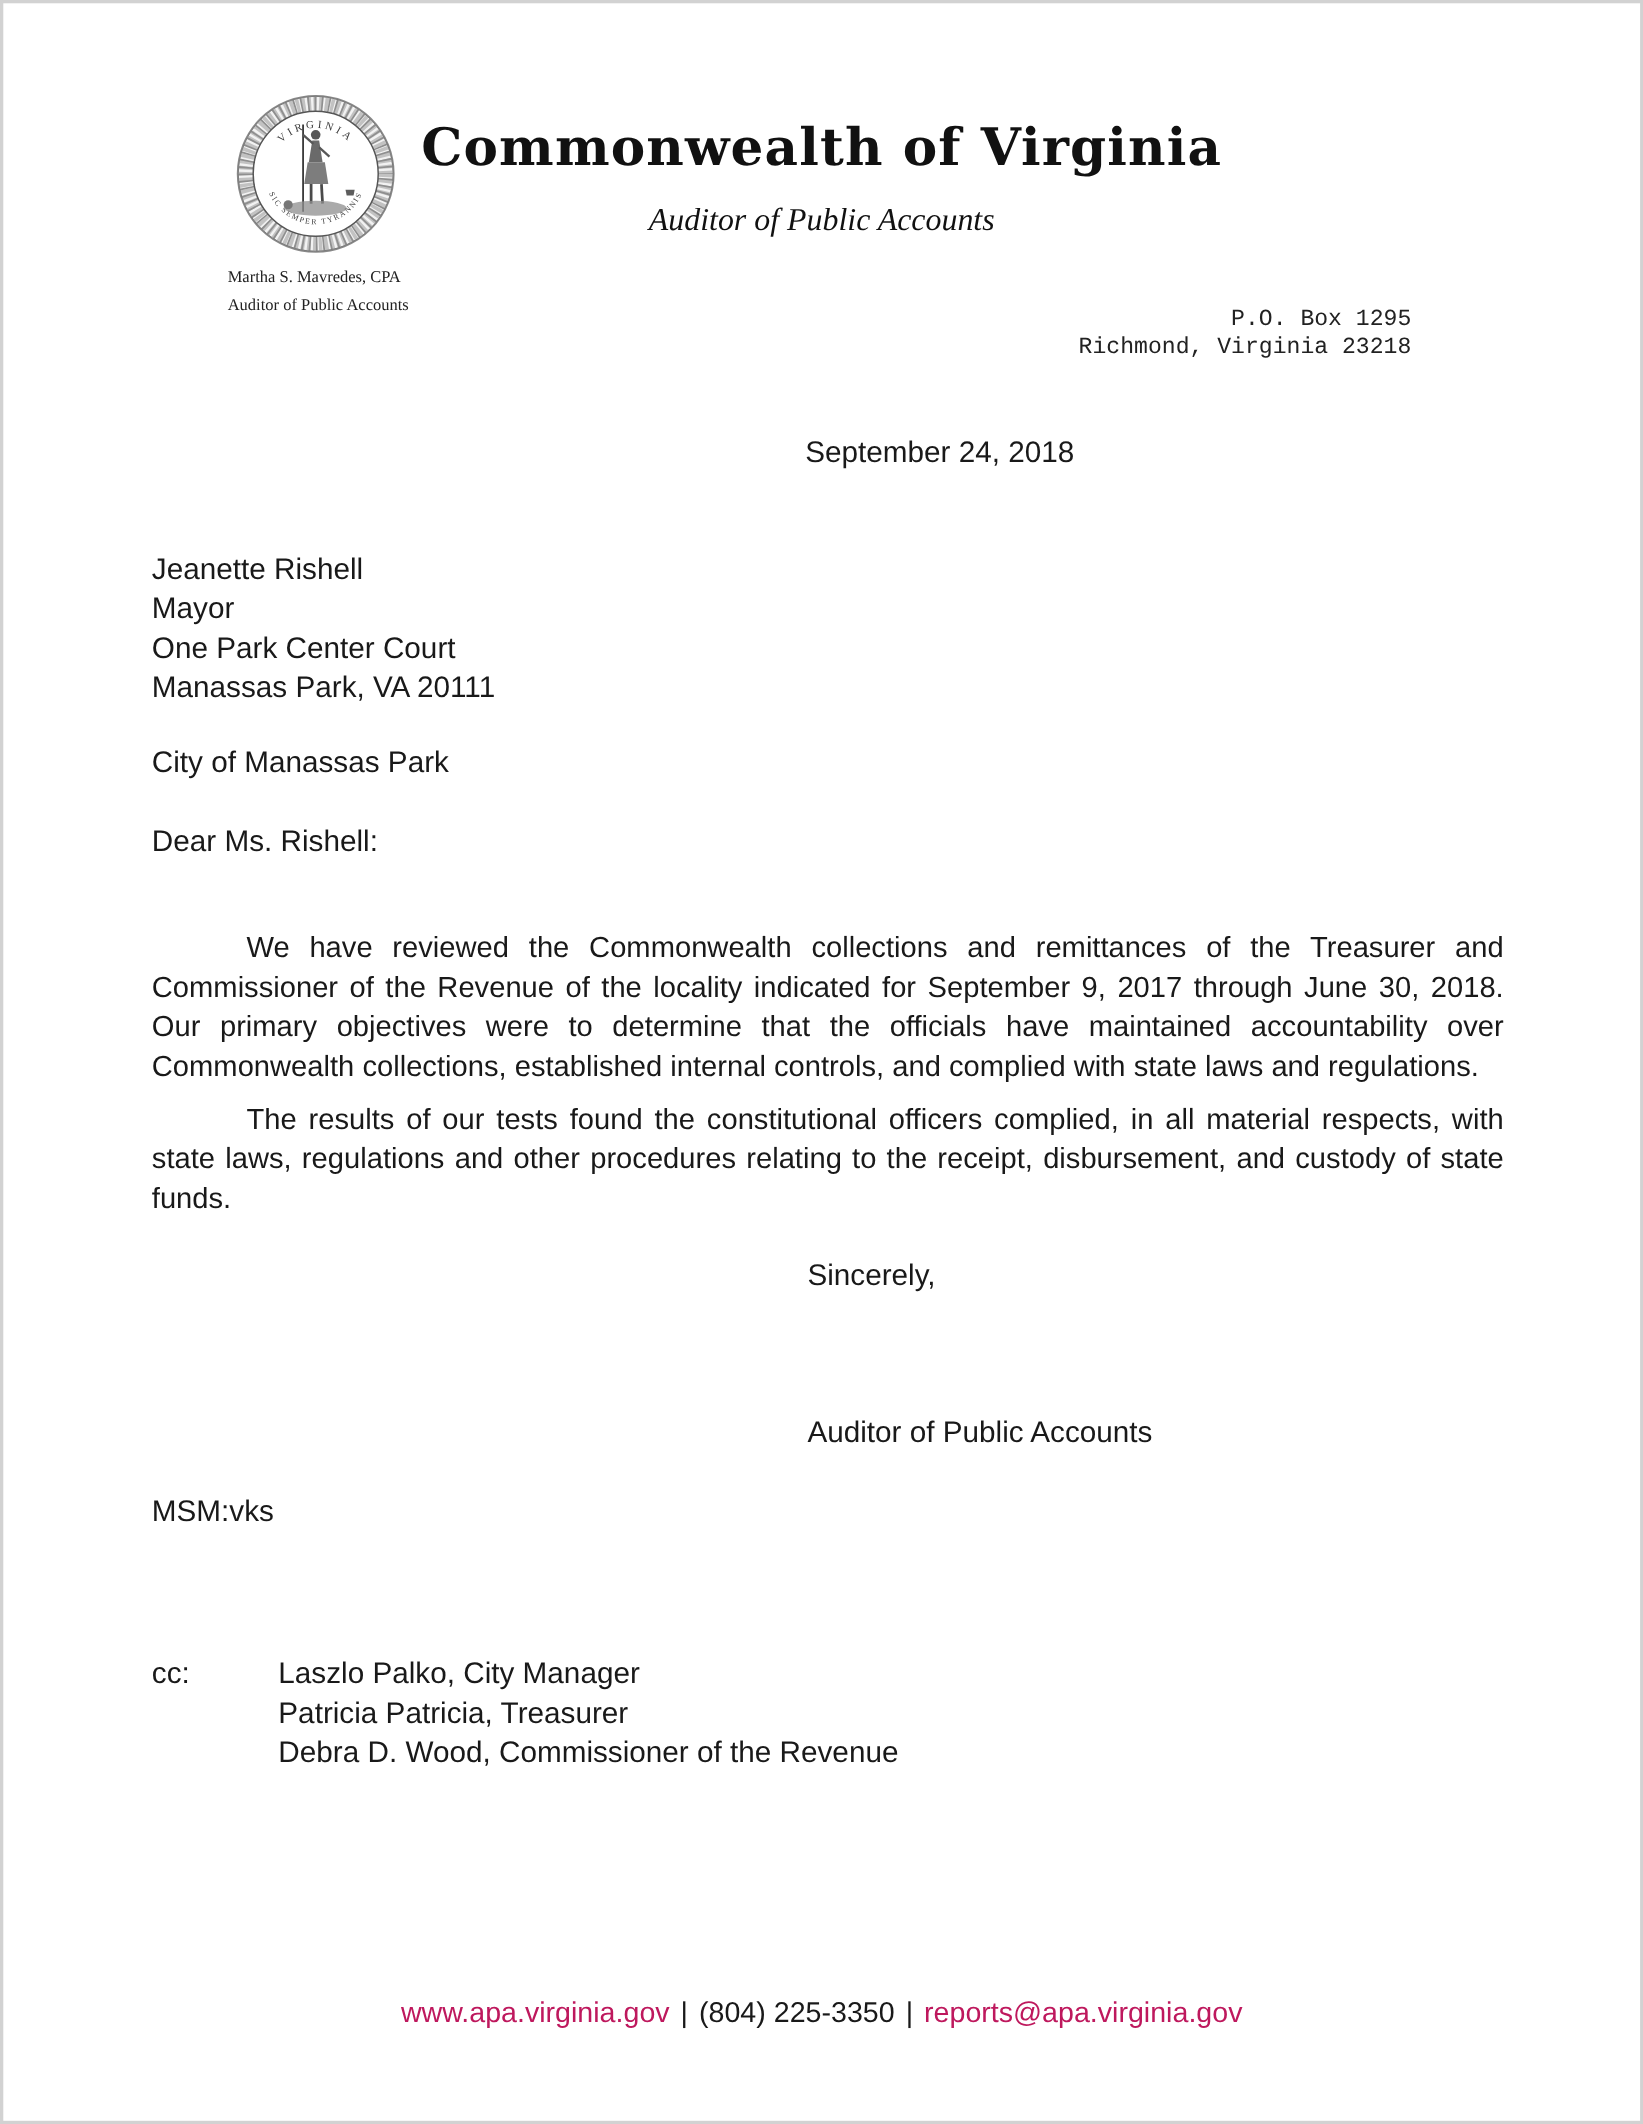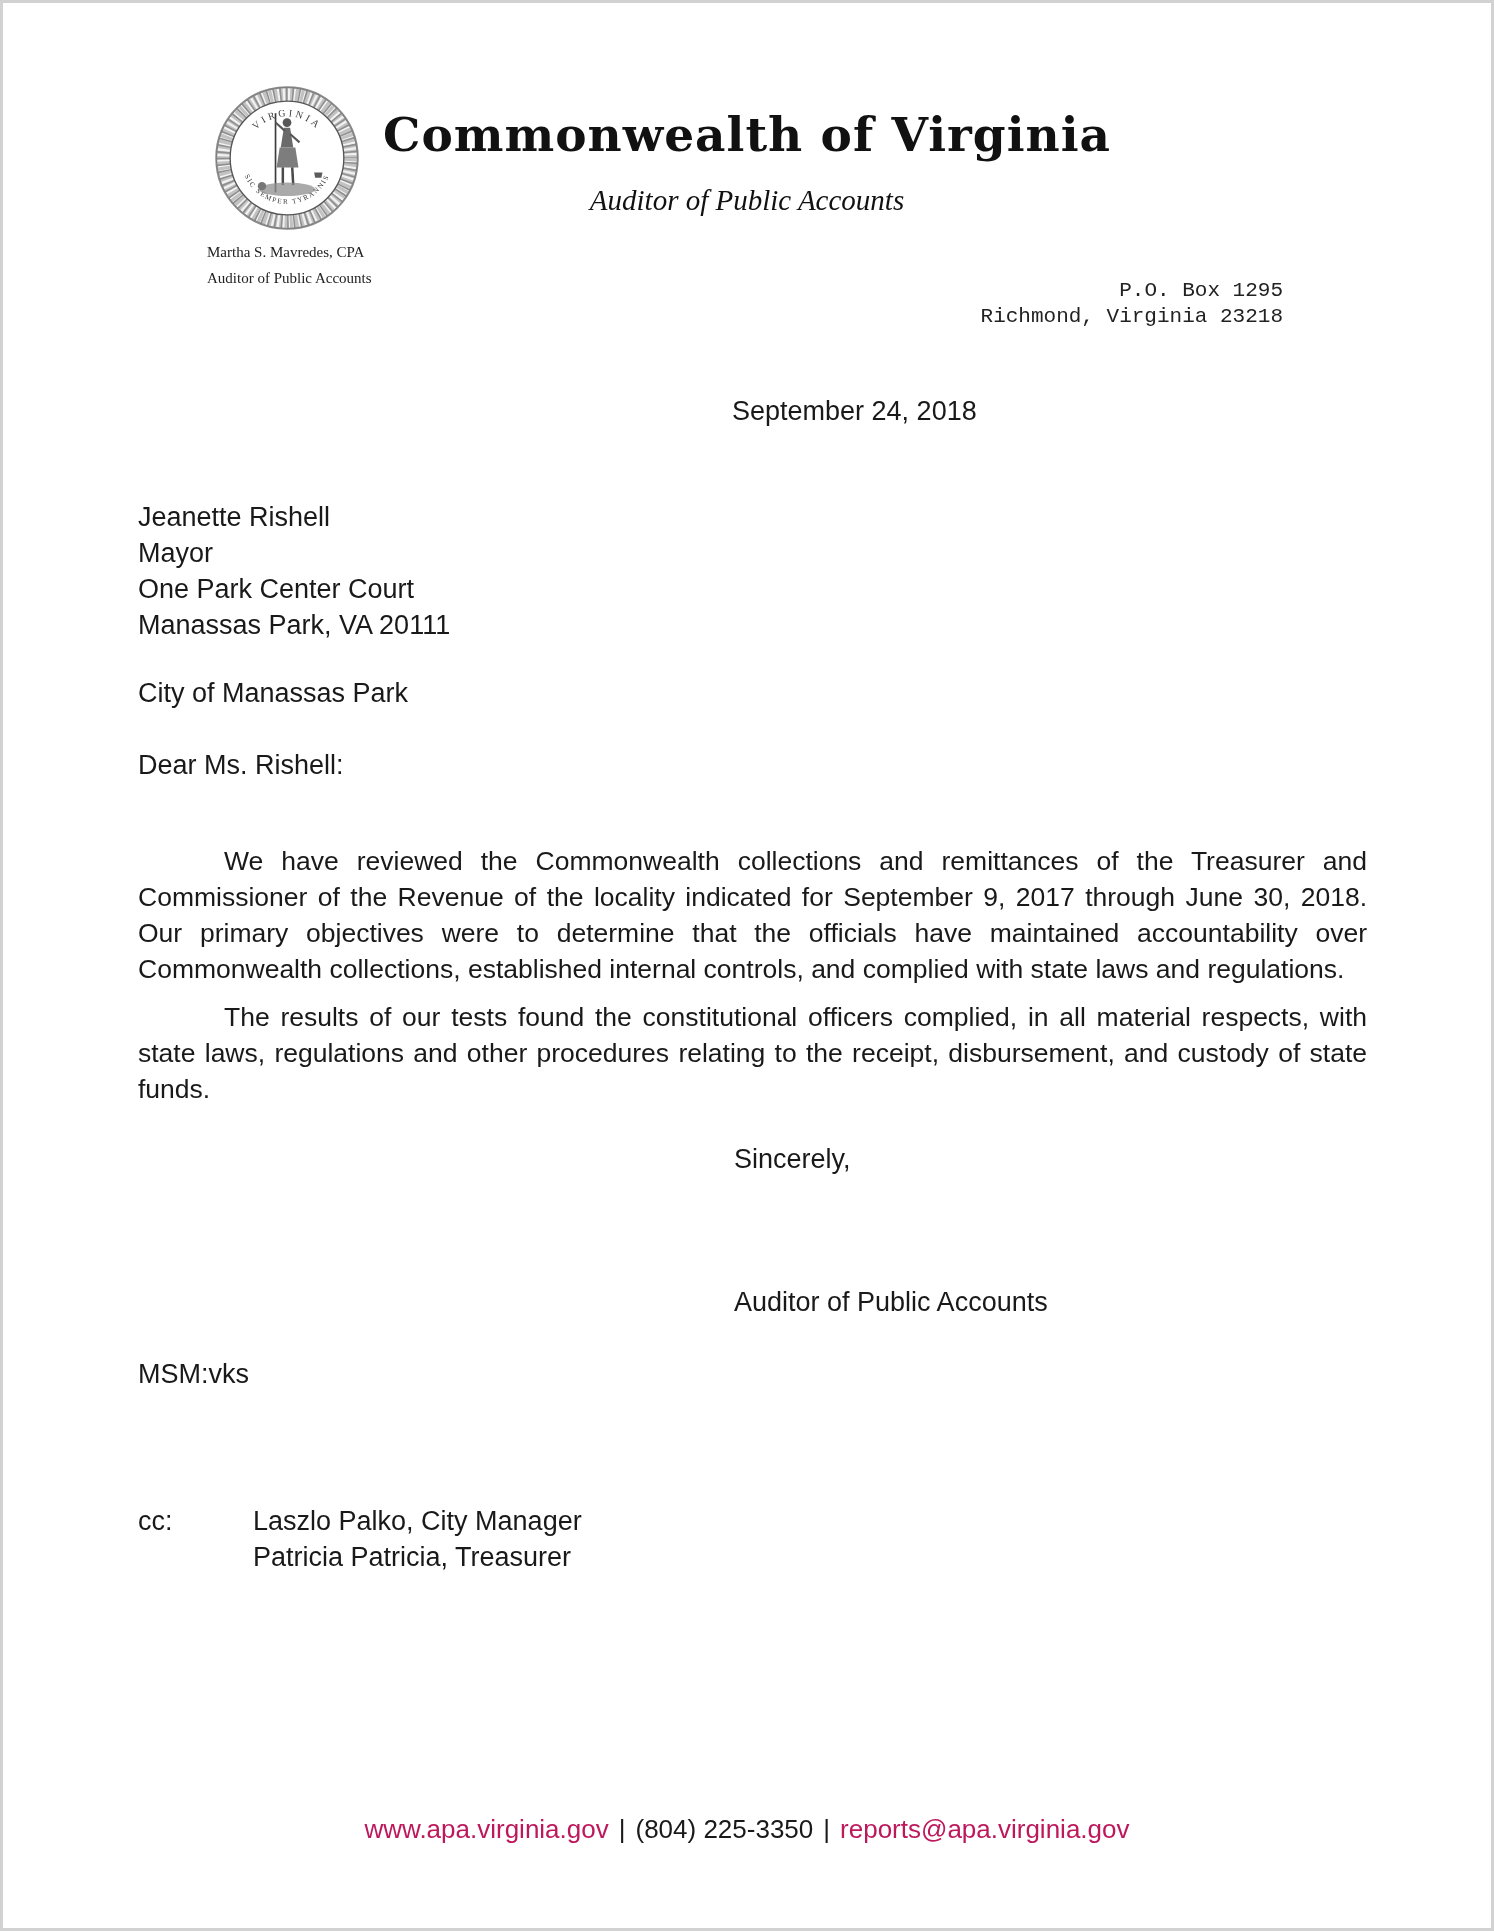--- a/index.html
+++ b/index.html
@@ -207,20 +207,21 @@
 
   <div class="signer-title">Auditor of Public Accounts</div>
 
   <div class="reference">MSM:vks</div>
 
   <div class="cc-block">
     <div class="cc-label">cc:</div>
     <div class="cc-names">
       <div>Laszlo Palko, City Manager</div>
       <div>Patricia Patricia, Treasurer</div>
+      <div>Debra D. Wood, Commissioner of the Revenue</div>
     </div>
   </div>
 
   <div class="footer">
     <a>www.apa.virginia.gov</a><span class="sep">|</span><span>(804) 225-3350</span><span class="sep">|</span><a>reports@apa.virginia.gov</a>
   </div>
 
 </div>
 
 </body></html>

